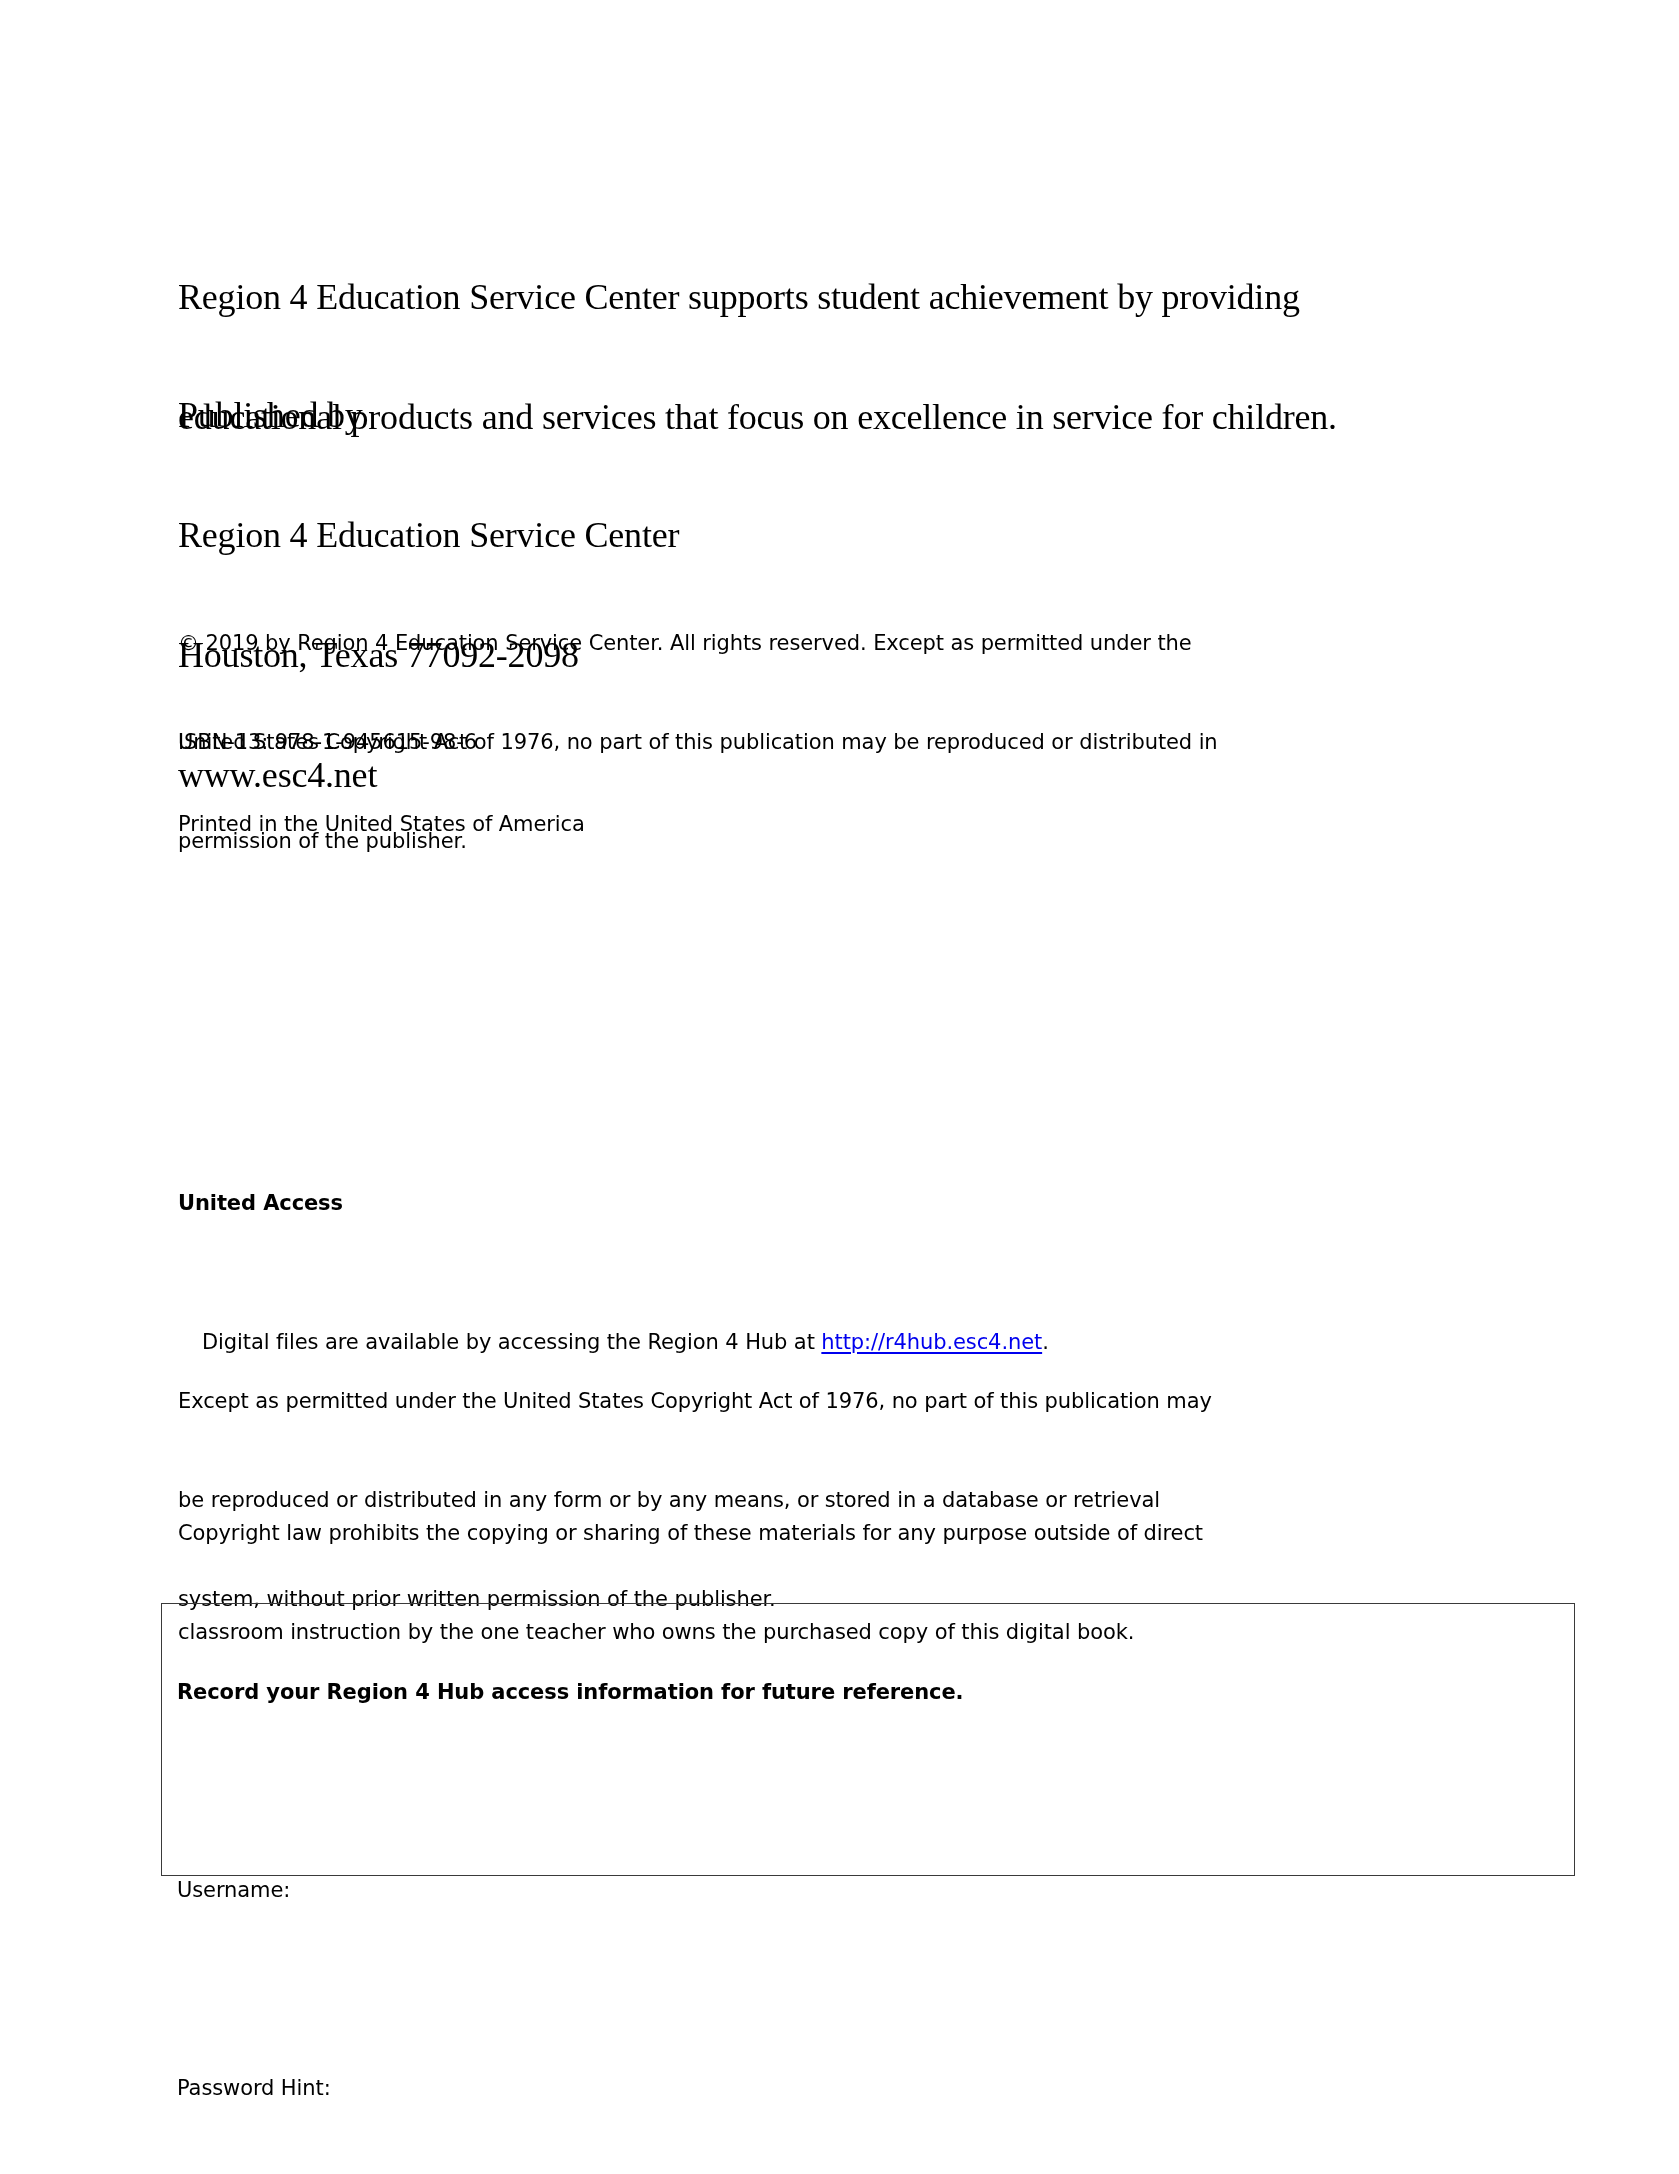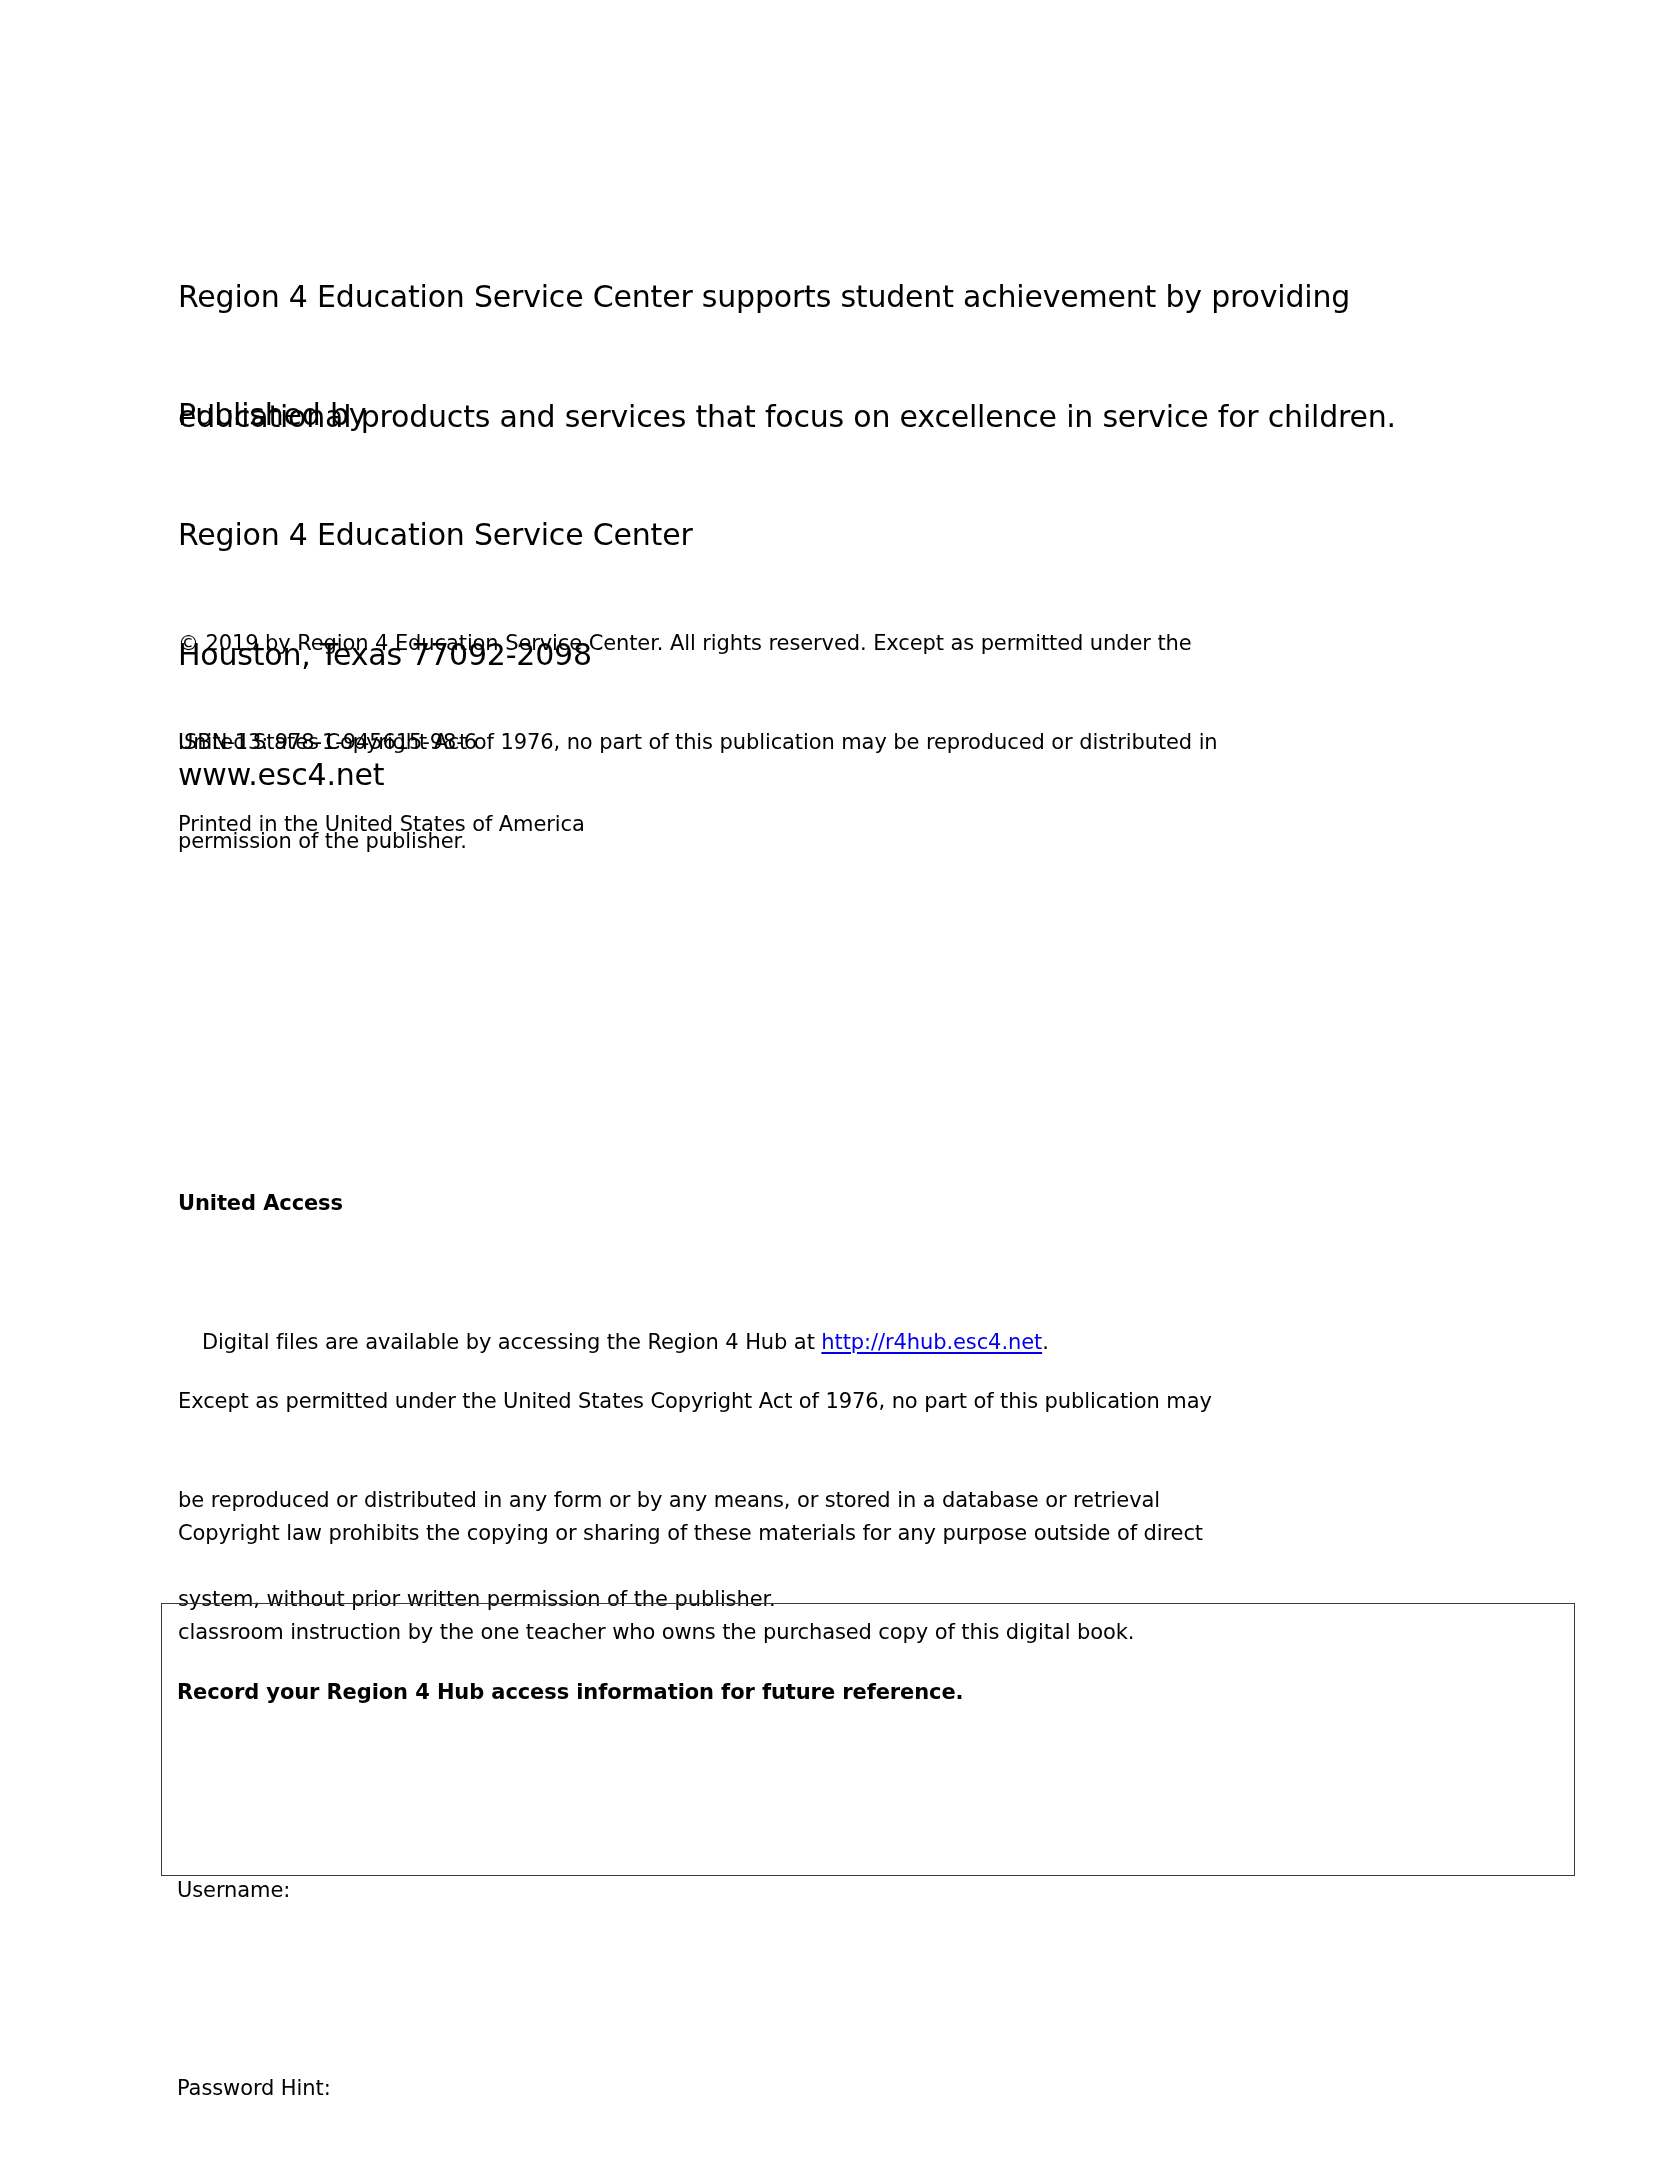--- a/index.html
+++ b/index.html
@@ -15,23 +15,24 @@
       color: #000000;
       font-family: "DejaVu Sans", sans-serif;
     }
     .block {
       position: absolute;
       left: 178px;
       white-space: pre;
     }
     .line { display: block; }
     .lg {
-      font-size: 30px;
+      font-size: 36px;
       line-height: 40px;
       letter-spacing: -0.2px;
+      font-family: Liberation Serif, serif;
     }
     .sm {
       font-size: 21px;
       line-height: 33px;
       letter-spacing: -0.1px;
     }
     .bold { font-weight: bold; }
     a.link {
       color: #0000ee;
       text-decoration: underline;

